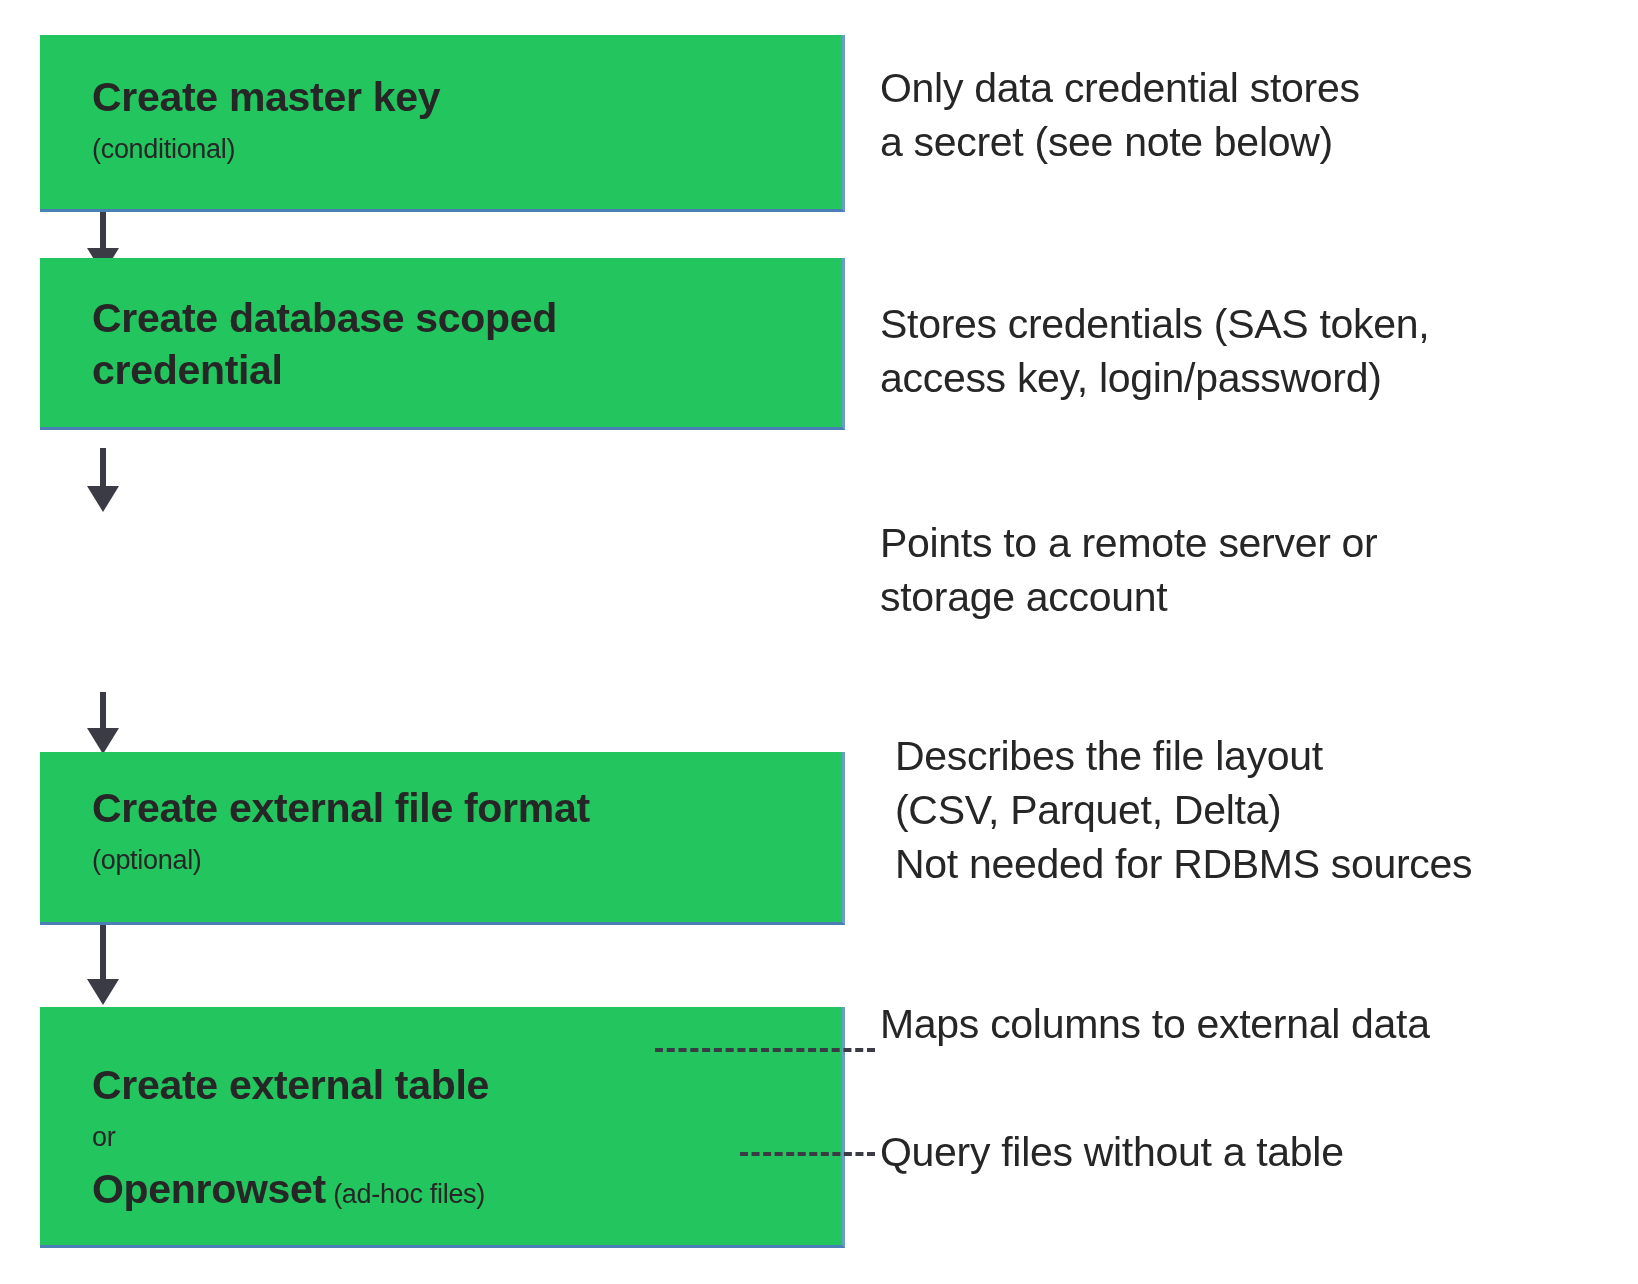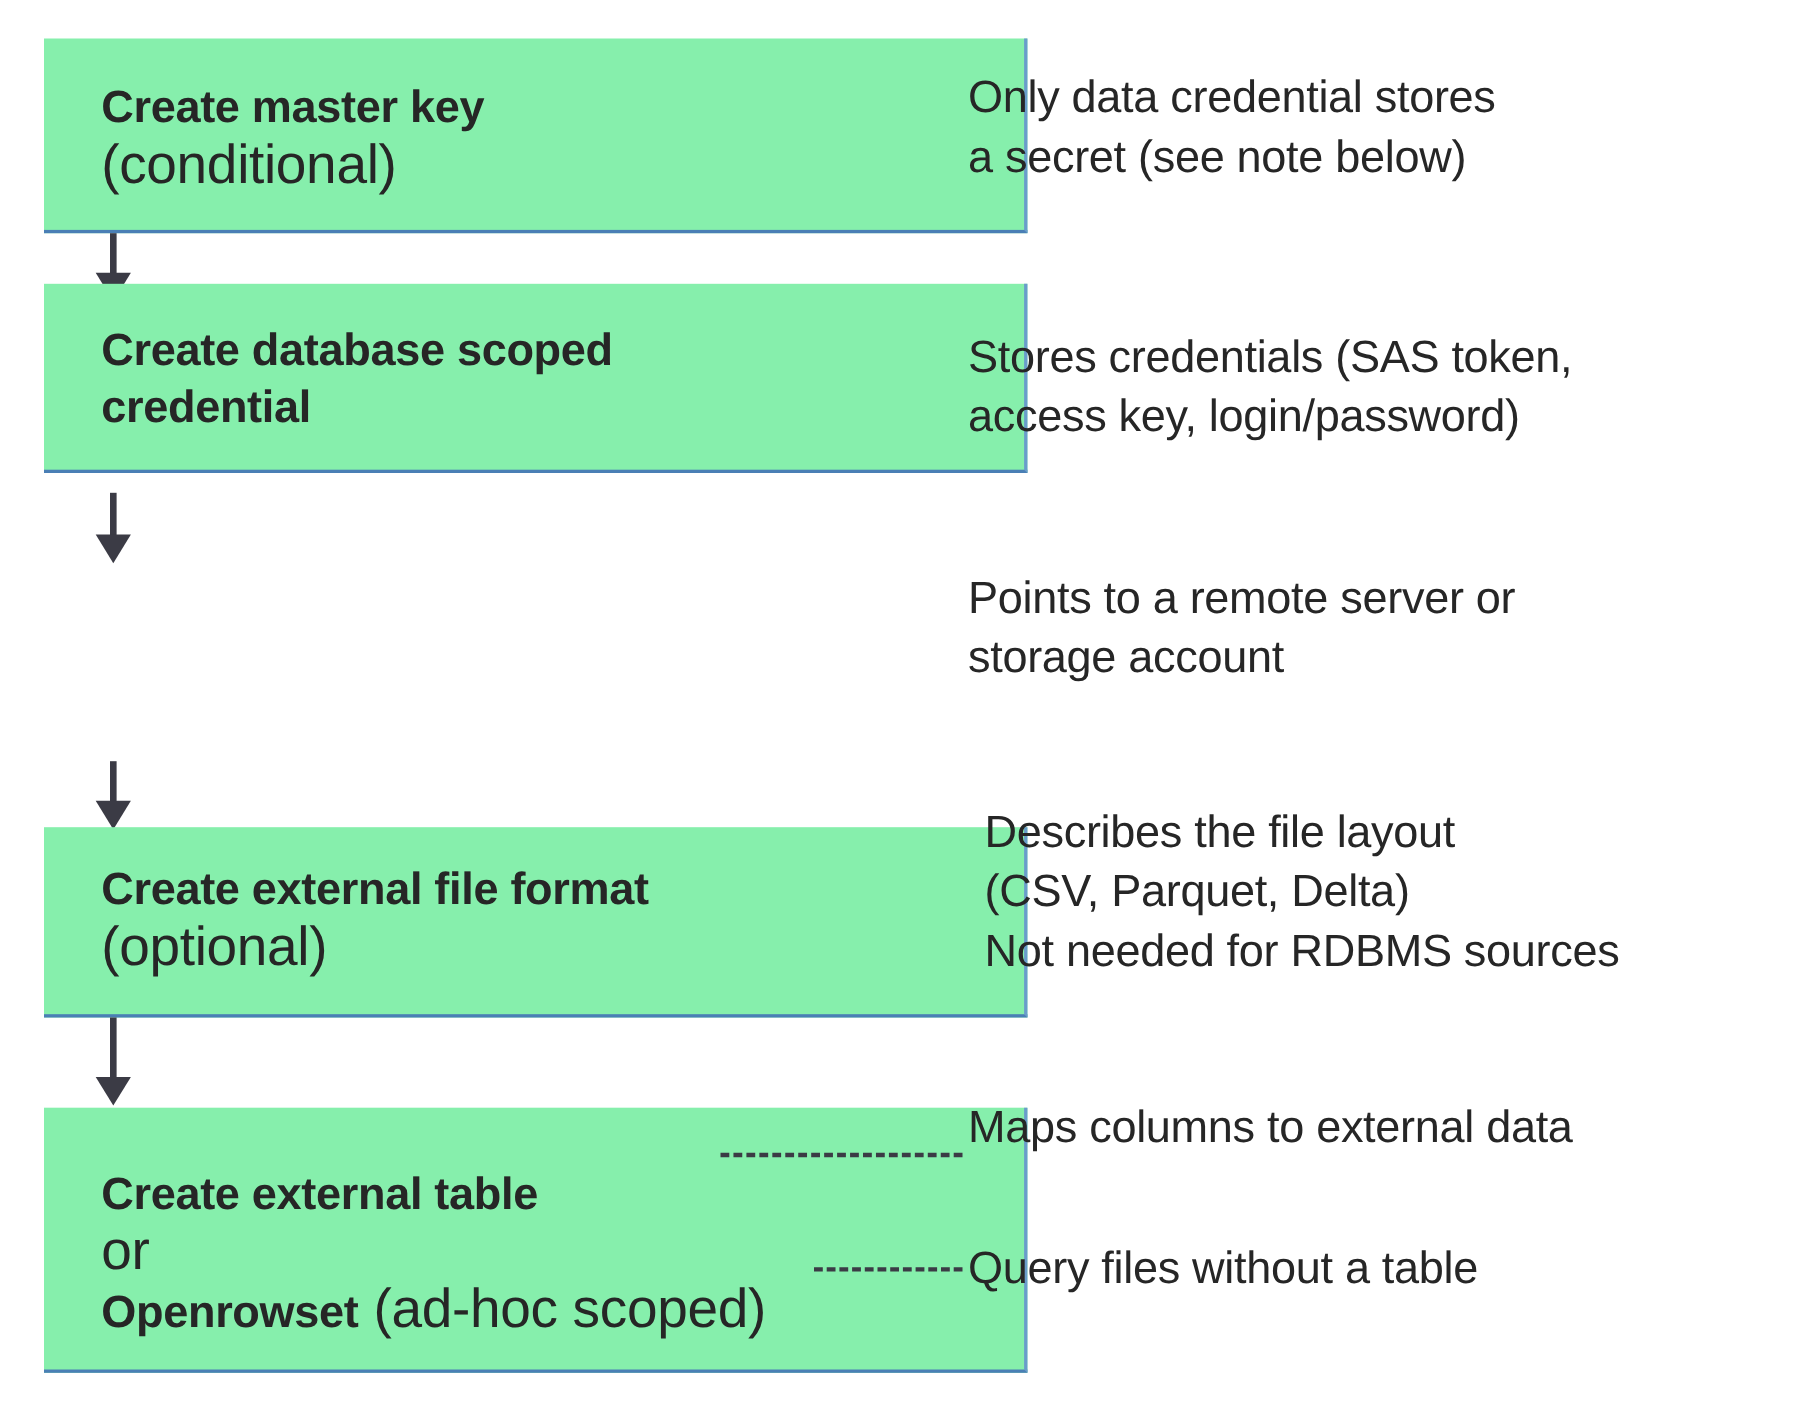--- a/index.html
+++ b/index.html
@@ -18,41 +18,41 @@
     position: relative;
     width: 1638px;
     height: 1284px;
     background: #ffffff;
   }
 
   
   .flow-box {
     position: absolute;
     left: 40px;
-    width: 894px;
-    background: #86efac;
+    width: 805px;
+    background: #22c55e;
     border-bottom: 3px solid #4a7fb5;
     border-right: 3px solid #6a9ccb;
     box-sizing: border-box;
   }
   .box-text {
     position: absolute;
     left: 52px;
     right: 10px;
   }
   .lbl-bold {
     font-weight: bold;
     font-size: 41px;
     line-height: 52px;
     letter-spacing: -0.3px;
     white-space: nowrap;
   }
   .lbl-plain {
     font-weight: normal;
-    font-size: 50px;
+    font-size: 27px;
     line-height: 52px;
     letter-spacing: -0.3px;
     white-space: nowrap;
   }
 
   
   .arrow {
     position: absolute;
     left: 87px;
     width: 32px;
@@ -155,21 +155,21 @@
   <div class="arrow" style="top:925px; height:82px;">
     <div class="shaft" style="height:56px;"></div>
     <div class="head" style="top:54px;"></div>
   </div>
 
   <div class="flow-box" style="top:1007px; height:241px;">
     <div class="box-text" style="top:8px;margin-top:44px;">
       <div class="lbl-bold">Create external table</div>
       <div class="lbl-plain">or</div>
       <div style="white-space:nowrap;">
-        <span class="lbl-bold" style="display:inline;">Openrowset</span><span class="lbl-plain" style="display:inline;"> (ad-hoc scoped)</span>
+        <span class="lbl-bold" style="display:inline;">Openrowset</span><span class="lbl-plain" style="display:inline;"> (ad-hoc files)</span>
       </div>
     </div>
   </div>
 
   <div class="dash-line" style="left:655px; top:1048px; width:220px;"></div>
   <div class="note" style="top:997px;">
     <div>Maps columns to external data</div>
   </div>
 
   <div class="dash-line" style="left:740px; top:1152px; width:135px;"></div>

